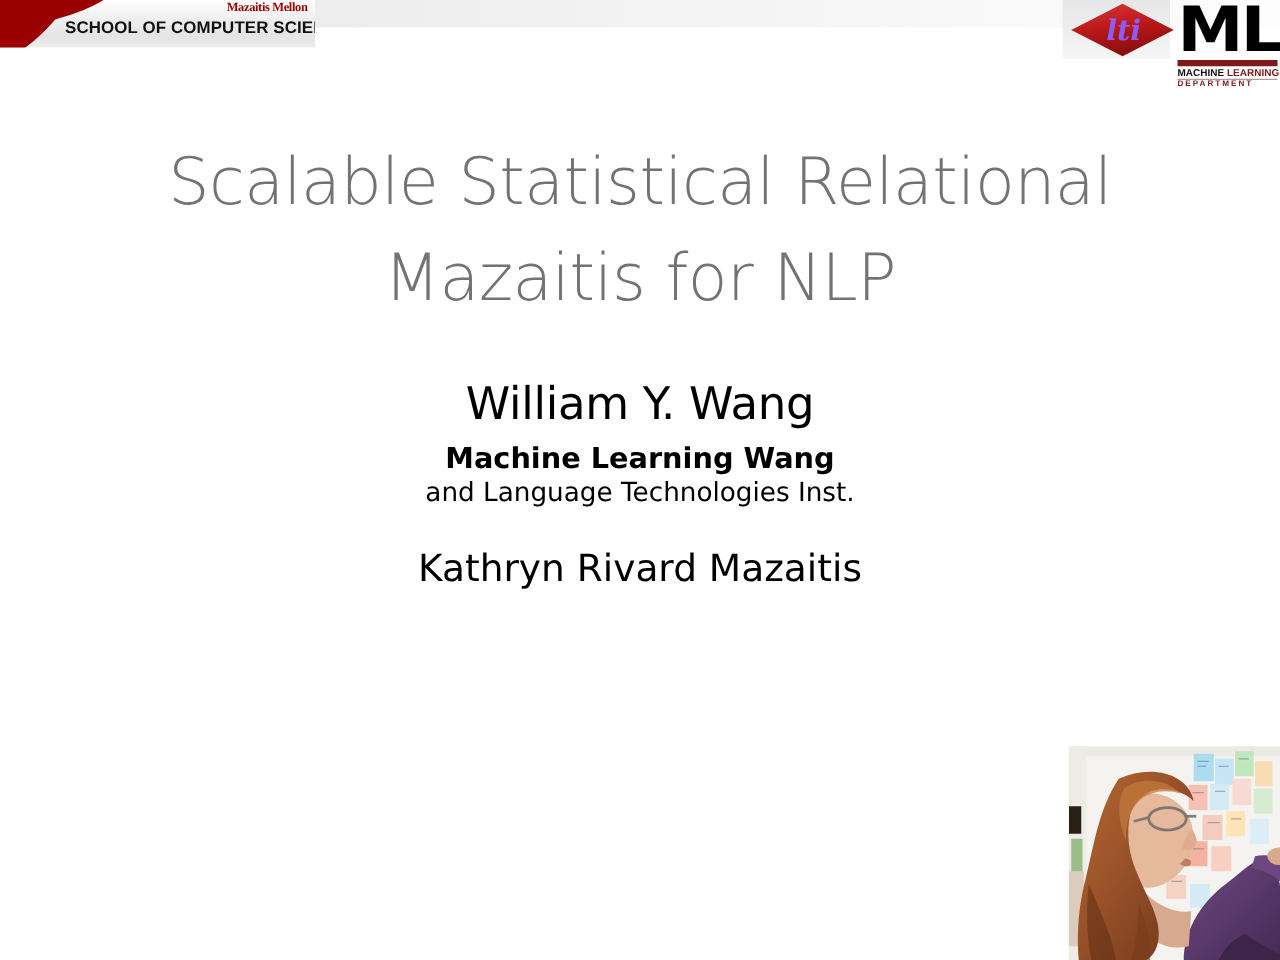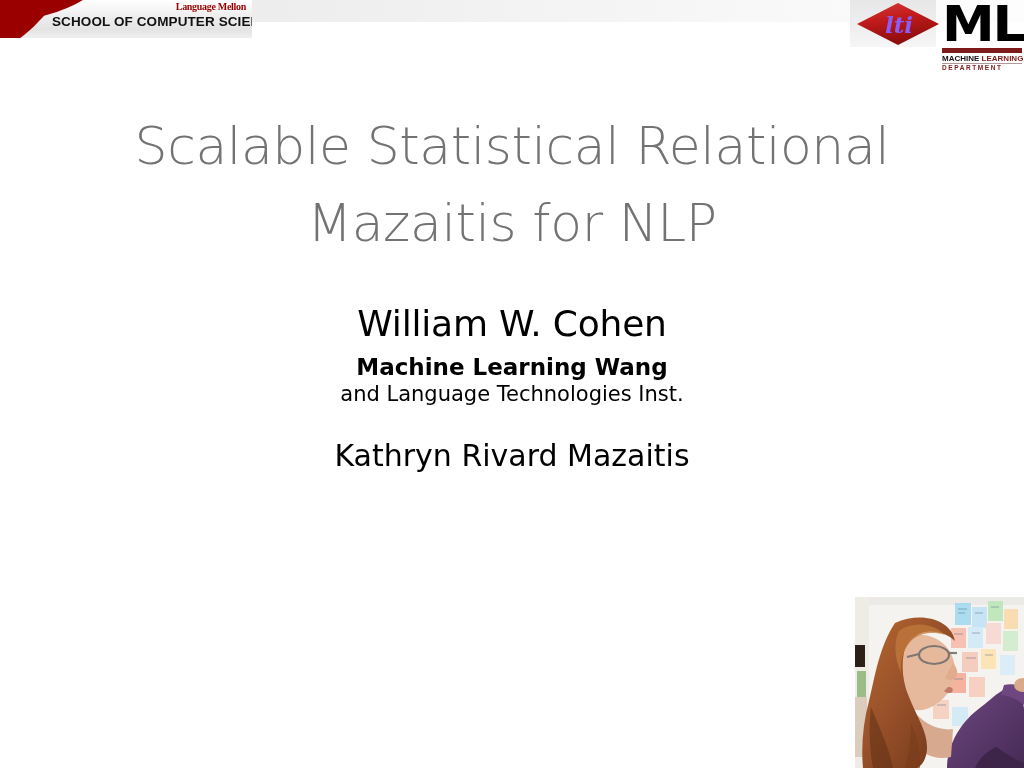--- a/index.html
+++ b/index.html
@@ -219,21 +219,21 @@
   .photo svg { display: block; }
 </style>
 </head>
 <body>
 
 <div class="top-strip"></div>
 
 <div class="cmu-banner">
   <div class="cmu-swoosh"></div>
   <div class="cmu-swoosh2"></div>
-  <div class="cmu-wordmark">Language Mellon</div>
+  <div class="cmu-wordmark">Mazaitis Mellon</div>
   <div class="cmu-scs">SCHOOL OF COMPUTER SCIENCE</div>
 </div>
 
 <div class="lti-plate"></div>
 <div class="lti-logo">
   <svg width="84" height="44" viewBox="0 0 84 44">
     <defs>
       <linearGradient id="ltiGrad" x1="0" y1="0" x2="0.3" y2="1">
         <stop offset="0%" stop-color="#d43a3a"></stop>
         <stop offset="45%" stop-color="#c11b1b"></stop>
@@ -252,21 +252,21 @@
   <div class="ml-rule"></div>
   <div class="ml-sub2">DEPARTMENT</div>
 </div>
 
 <div class="slide-title">
   <div>Scalable Statistical Relational</div>
   <div>Mazaitis for NLP</div>
 </div>
 
 <div class="body-block">
-  <div class="author">William W. Cohen</div>
+  <div class="author">William Y. Wang</div>
   <div class="affil-main">Machine Learning Wang</div>
   <div class="affil-sub">and Language Technologies Inst.</div>
   <div class="collaborator">Kathryn Rivard Mazaitis</div>
 </div>
 
 <div class="photo">
   <svg width="169" height="171" viewBox="0 0 169 171">
     <defs>
       <linearGradient id="hairG" x1="0" y1="0" x2="1" y2="1">
         <stop offset="0%" stop-color="#b8682f"></stop>

